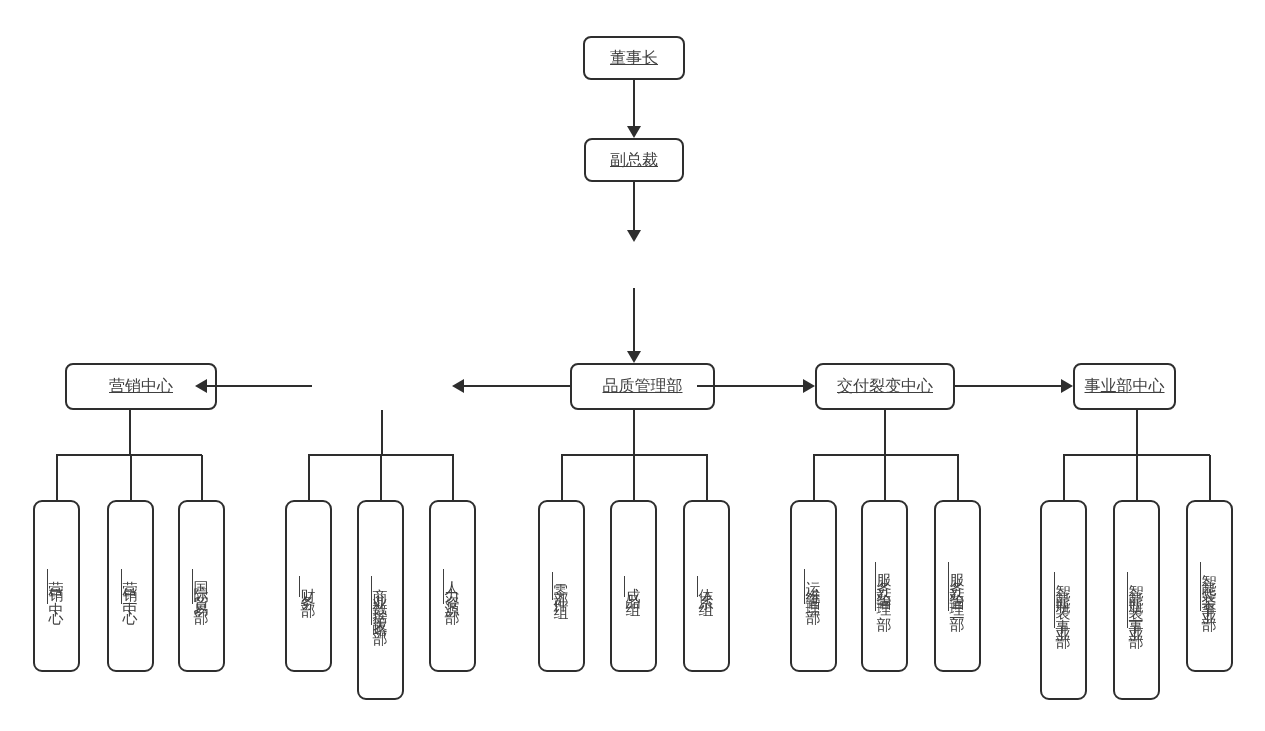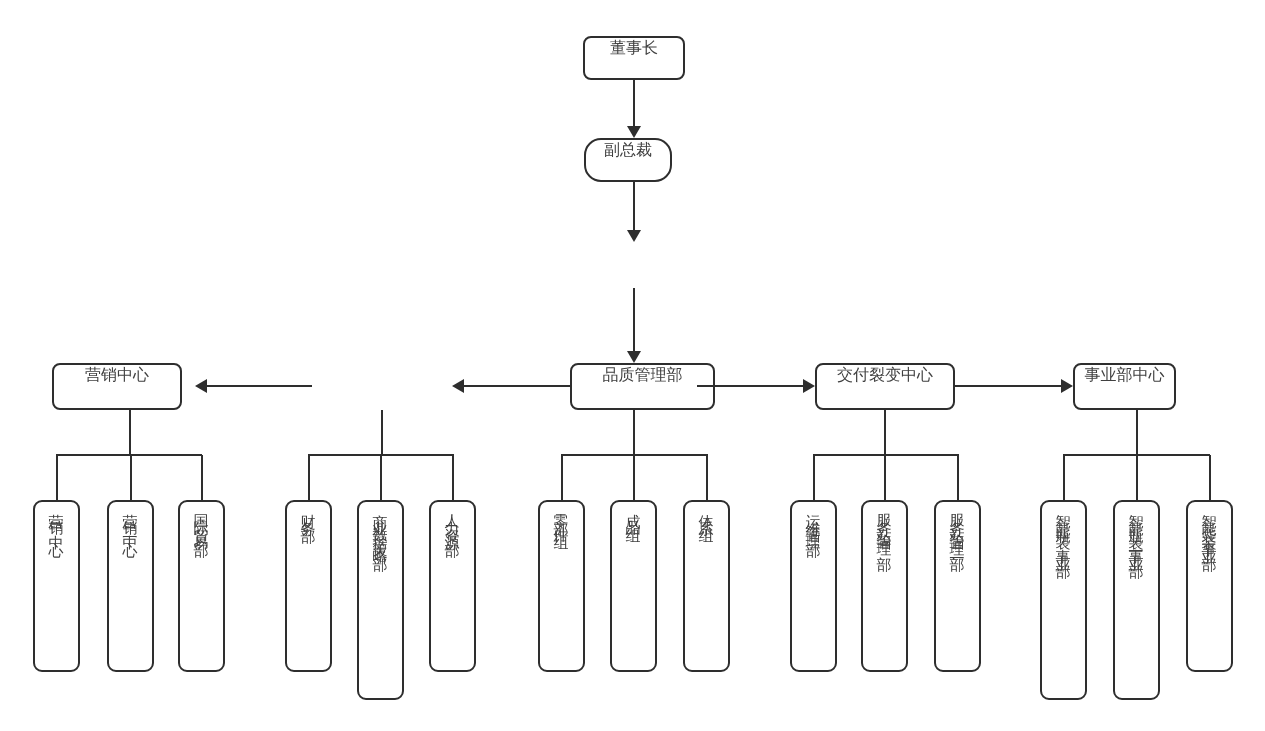--- a/index.html
+++ b/index.html
@@ -11,22 +11,24 @@
     font-family: "Liberation Sans", sans-serif;
     overflow: hidden;
   }
   .node {
     position: absolute;
     box-sizing: border-box;
     border: 2px solid #2e2e2e;
     border-radius: 8px;
     background: #ffffff;
     display: flex;
+    align-items: center;
     justify-content: center;
     color: #404040;
+    text-decoration: underline;
   }
   .top-node { height: 44px; font-size: 16px; }
   .center-node { top: 363px; height: 47px; font-size: 16px; }
   .child-node { top: 500px; width: 47px; height: 172px; border-radius: 9px; }
   .child-node.tall { height: 200px; }
   .vlabel {
     writing-mode: vertical-rl;
     text-orientation: upright;
     letter-spacing: 7px;
     font-size: 15px;
@@ -52,32 +54,32 @@
   }
 </style>
 </head>
 <body>
 
 <div class="canvas">
 
   <div class="node top-node" style="left:583px; top:36px; width:102px;">
     <span>董事长</span>
   </div>
-  <div class="node top-node" style="left:584px; top:138px; width:88px;border-radius:17px;">
+  <div class="node top-node" style="left:584px; top:138px; width:100px;">
     <span>副总裁</span>
   </div>
 
   <div class="lv" style="left:633px; top:80px; height:46px;"></div>
   <div class="ah-down" style="left:627px; top:126px;"></div>
   <div class="lv" style="left:633px; top:182px; height:48px;"></div>
   <div class="ah-down" style="left:627px; top:230px;"></div>
   <div class="lv" style="left:633px; top:288px; height:63px;"></div>
   <div class="ah-down" style="left:627px; top:351px;"></div>
 
-  <div class="node center-node" style="left:52px; width:130px;">
+  <div class="node center-node" style="left:65px; width:152px;">
     <span>营销中心</span>
   </div>
   <div class="node center-node" style="left:570px; width:145px;">
     <span>品质管理部</span>
   </div>
   <div class="node center-node" style="left:815px; width:140px;">
     <span>交付裂变中心</span>
   </div>
   <div class="node center-node" style="left:1073px; width:103px;">
     <span>事业部中心</span>

